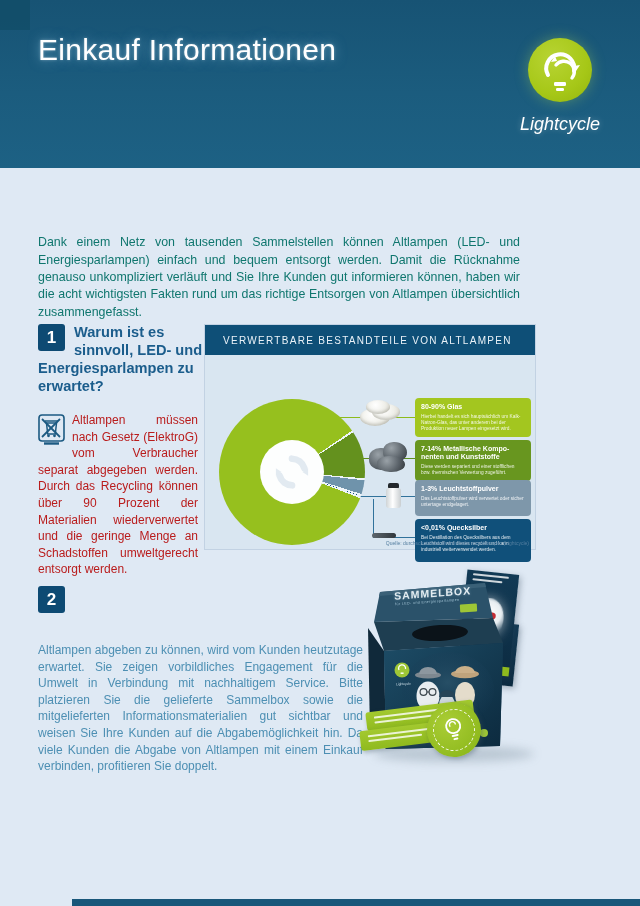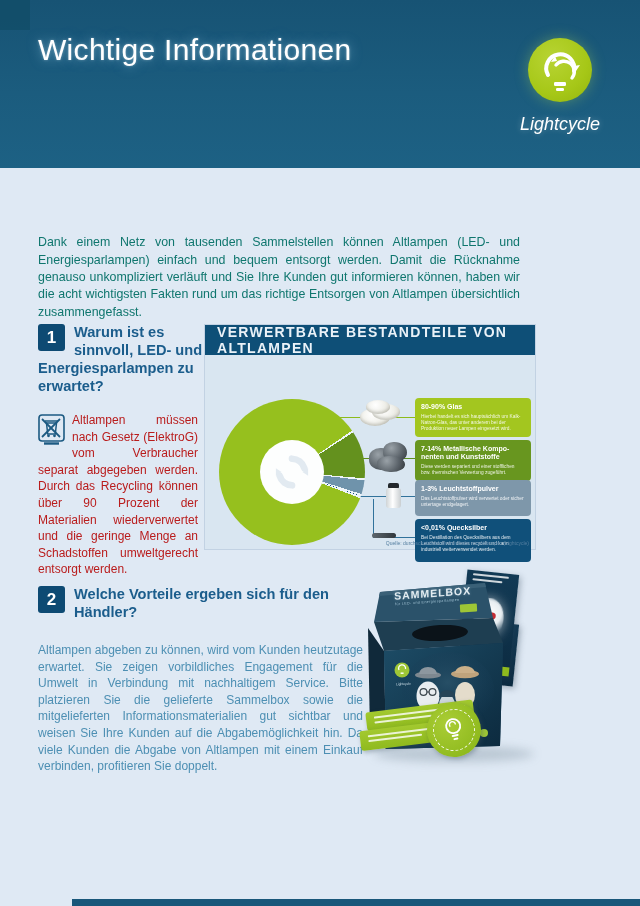--- a/index.html
+++ b/index.html
@@ -36,21 +36,21 @@
              font-size:12px;line-height:16.6px;text-align:justify;}
   .weee-icon{float:left;margin:2px 7px 2px 0;}
   .sec2-heading{position:absolute;left:38px;top:585px;width:330px;}
   .sec2-body{position:absolute;left:38px;top:630px;width:325px;color:#4d8fb3;
              font-size:12px;line-height:16.6px;text-align:justify;}
 
   
   .panel{position:absolute;left:205px;top:325px;width:330px;height:224px;background:#d9e6f1;
          box-shadow:0 0 0 1px rgba(140,170,195,.35);}
   .panel-header{height:30px;background:#0e4f77;display:flex;align-items:center;}
-  .panel-title{color:#eaf2f8;font-size:14px;font-weight:700;letter-spacing:1.3px;padding-left:12px;}
+  .panel-title{color:#eaf2f8;font-size:10px;font-weight:400;letter-spacing:1.3px;padding-left:18px;}
   .panel-body{position:relative;height:194px;}
   .donut{position:absolute;left:14px;top:44px;width:146px;height:146px;border-radius:50%;}
   .donut-hole{position:absolute;left:41px;top:41px;width:64px;height:64px;border-radius:50%;
               background:#fdfefe;display:flex;align-items:center;justify-content:center;}
   .conn{position:absolute;}
   .info-box{position:absolute;left:210px;width:116px;border-radius:4px;padding:5px 6px 5px 6px;
             box-sizing:border-box;color:#ffffff;}
   .info-box h4{margin:0;font-size:7px;line-height:8.2px;font-weight:700;}
   .info-box p{margin:3px 0 0 0;font-size:4.8px;line-height:5.9px;opacity:.88;}
   .box-glass{top:43px;min-height:39px;}
@@ -112,21 +112,21 @@
   .footer-bar{position:absolute;left:72px;right:0;bottom:0;height:7px;background:#19577a;}
 </style>
 </head>
 <body>
 
 <div class="page">
 
   <div class="header">
     <div class="corner-mark"></div>
     <div class="header-title">
-      <div>Wichtige Informationen</div>
+      <div>Einkauf Informationen</div>
     </div>
     <div class="logo-wrap">
       <span class="logo-circle">
         <svg width="64" height="64" viewBox="0 0 64 64">
           <path d="M20,37 A14,14 0 1 1 46,33" fill="none" stroke="#ffffff" stroke-width="4" stroke-linecap="round"></path>
           <path d="M44,40 A9,9 0 1 0 28,27" fill="none" stroke="#ffffff" stroke-width="3.4" stroke-linecap="round"></path>
           <path d="M46,28 l6,-1 l-4,6 z" fill="#ffffff"></path>
           <path d="M29,23 l-6,1 l4,-6 z" fill="#ffffff"></path>
           <rect x="26" y="44" width="12" height="4" rx="1.2" fill="#ffffff"></rect>
           <rect x="28" y="50" width="8" height="3" rx="1.2" fill="#ffffff"></rect>
@@ -213,21 +213,20 @@
         <h4>&lt;0,01% Quecksilber</h4>
         <p>Bei Destillation des Quecksilbers aus dem Leuchtstoff wird dieses recycelt und kann industriell weiterverwendet werden.</p>
       </div>
 
       <div class="panel-source">Quelle: durchschnittliche Bestandteile von Altlampen (Lightcycle)</div>
     </div>
   </div>
 
   <h2 class="sec-heading sec2-heading">
     <span class="num-badge">2</span>
-    <span>Welche Vorteile ergeben sich für den Händler?</span>
   </h2>
   <p class="sec2-body">Altlampen abgeben zu können, wird vom Kunden heutzutage erwartet. Sie zeigen vorbildliches Engagement für die Umwelt in Verbindung mit nachhaltigem Service. Bitte platzieren Sie die gelieferte Sammelbox sowie die mitgelieferten Informati­onsmaterialien gut sichtbar und weisen Sie Ihre Kunden auf die Abgabemöglichkeit hin. Da viele Kunden die Abgabe von Altlampen mit einem Einkauf verbinden, profitieren Sie doppelt.</p>
 
   <div class="sbx">
     <div class="sbx-shadow"></div>
 
     <div class="flyer2"></div>
     <div class="flyer">
       <div class="tline" style="width:36px;"></div>
       <div class="tline" style="width:30px;"></div>

